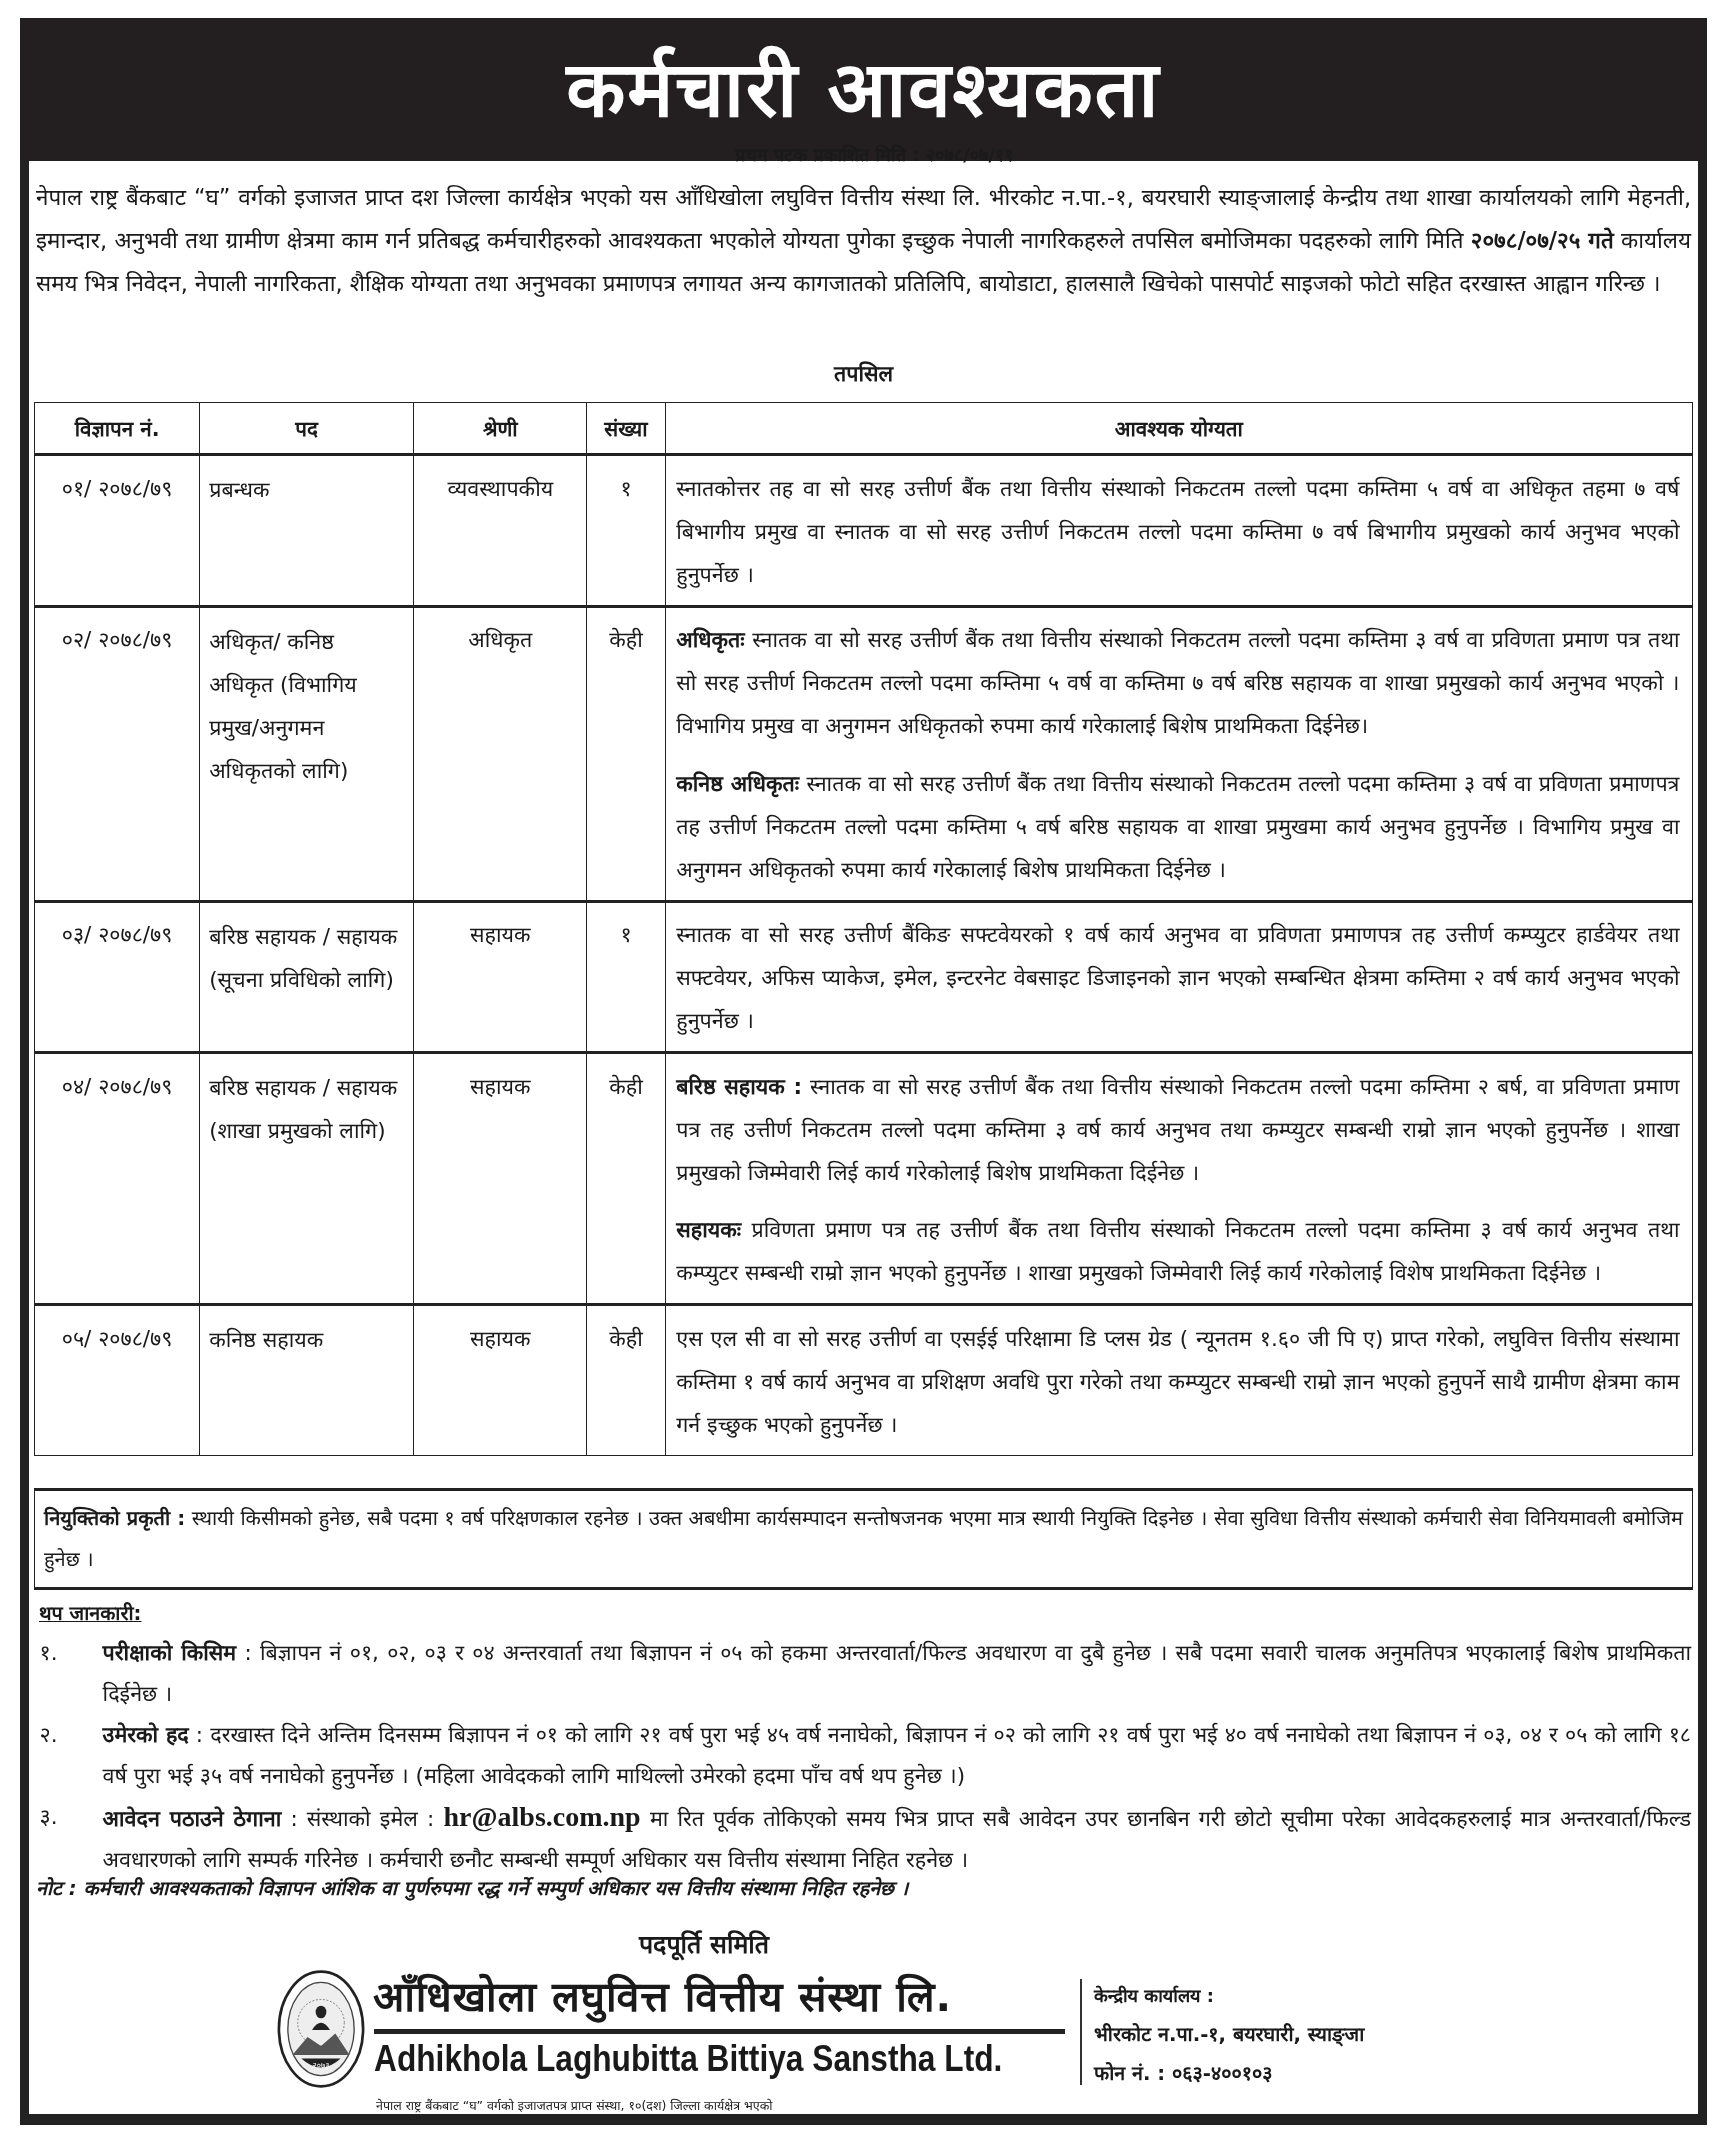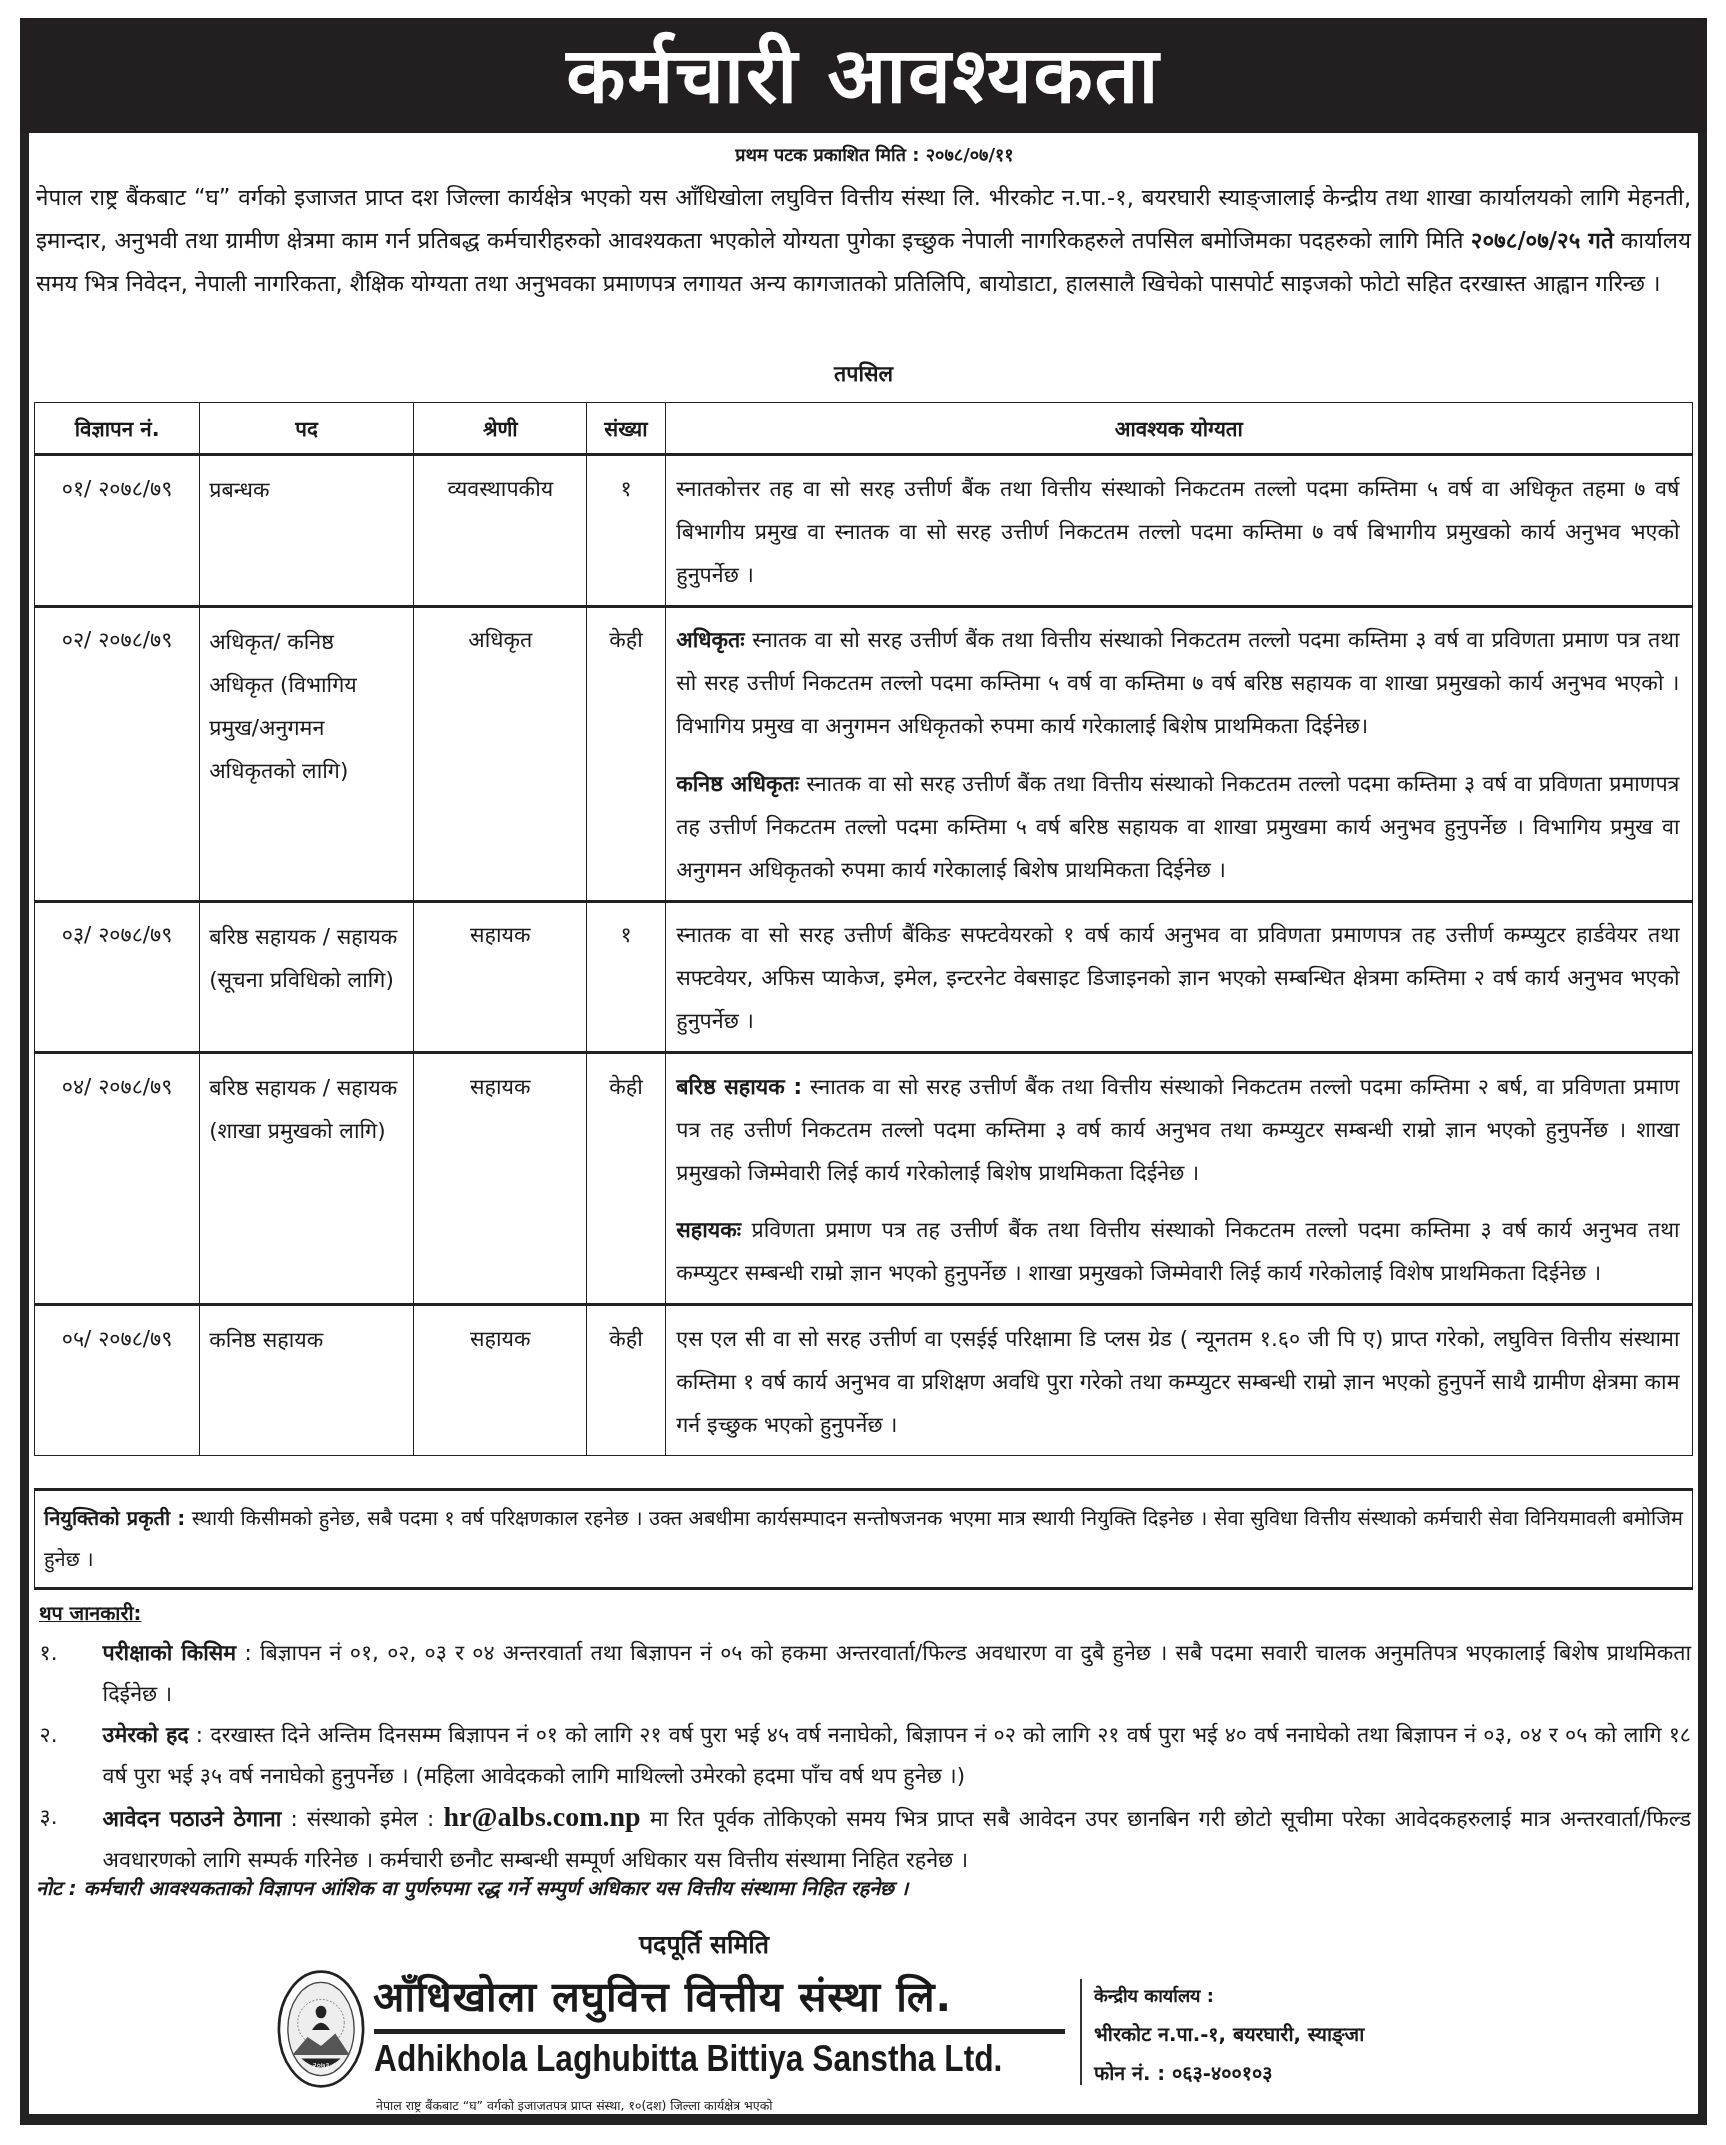--- a/index.html
+++ b/index.html
@@ -1,20 +1,20 @@
 <!DOCTYPE html>
 <html style="font-size:14.3px"><head>
 <meta charset="utf-8">
 <style>
   html, body { margin: 0; padding: 0; background: #ffffff; }
   body { width: 1727px; height: 2146px; position: relative; overflow: hidden;
          font-family: "DejaVu Sans", "Liberation Sans", sans-serif; color: #1a1a1a; }
   .page { position: absolute; left: 19.7px; top: 18px; width: 1687px; height: 2103px;
           border-left: 9px solid #222; border-right: 9px solid #222; box-sizing: border-box; }
-  .banner { position: absolute; left: 19.7px; top: 18px; width: 1687px; height: 115px; background: #231f20;
+  .banner { position: absolute; left: 19.7px; top: 18px; width: 1687px; height: 143px; background: #231f20;
             display: flex; align-items: center; justify-content: center; }
   .banner-title { color: #fff; font-size: 77px; font-weight: bold; letter-spacing: 1.8px; line-height: 1; }
   .pubdate { position: absolute; top: 142px; left: 11px; width: 1727px; text-align: center; font-size: 18px; font-weight: bold; }
   .intro { position: absolute; top: 176px; left: 36px; width: 1655px; font-size: 22.4px; line-height: 43px; text-align: justify; }
   .intro b { font-weight: bold; }
   .tapasil { position: absolute; top: 358px; left: 0; width: 1727px; text-align: center; font-size: 21.5px; font-weight: bold; }
   table.main { position: absolute; top: 402px; left: 34px; width: 1659px; border-collapse: collapse; font-size: 21.5px; }
   table.main th, table.main td { border: 1.8px solid #222; vertical-align: top; }
   table.main th { font-weight: bold; font-size: 20.6px; height: 48px; vertical-align: middle; text-align: center; }
   table.main tr.head { border-bottom: 3.6px solid #222; }

